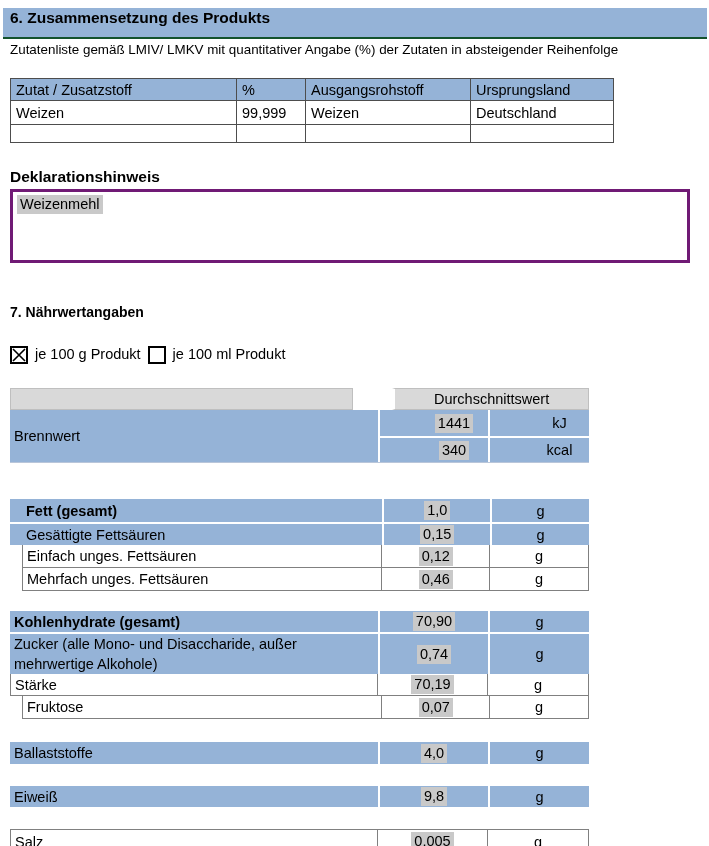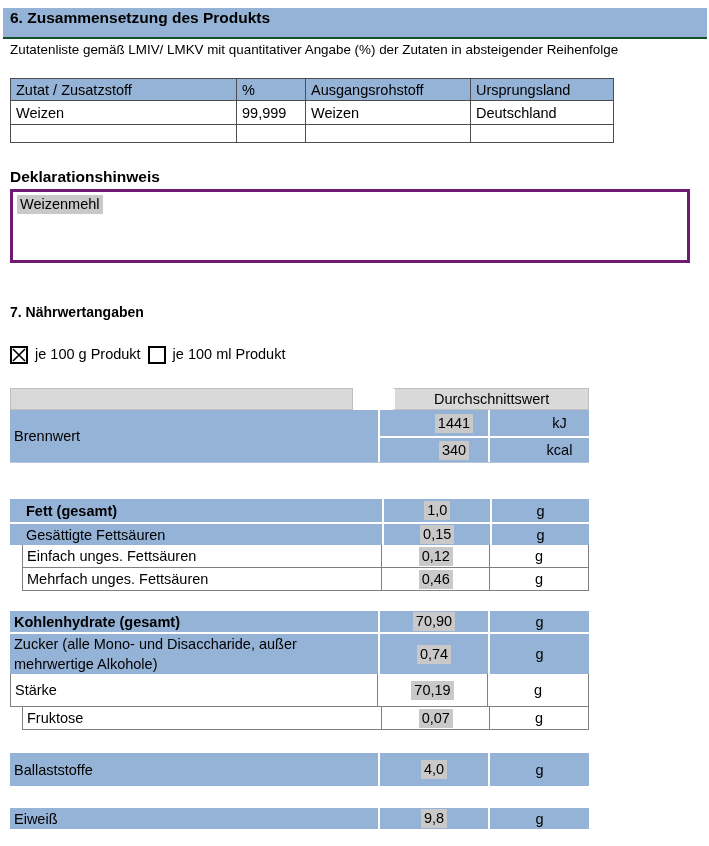--- a/index.html
+++ b/index.html
@@ -59,21 +59,21 @@
   .b-row>div{box-sizing:border-box;display:flex;align-items:center;justify-content:center;padding-left:40px;}
   .b-row .v{width:110px;border-left:2px solid #fff;}
   .b-row .u{width:101px;border-left:2px solid #fff;}
   .nrow.blue{background:#95B3D7;}
   .nrow.blue + .nrow.blue{border-top:2px solid #fff;}
   .nrow.blue .ncol-value,.nrow.blue .ncol-unit{border-left:2px solid #fff;}
   .nrow.bold .ncol-label{font-weight:bold;}
   .nrow.white .ncol-label{border:1px solid #808080;border-top:none;}
   .nrow.white .ncol-value,.nrow.white .ncol-unit{border:1px solid #808080;border-top:none;border-left:none;}
   .nrow.white.topline .ncol-label,.nrow.white.topline .ncol-value,.nrow.white.topline .ncol-unit{border-top:1px solid #808080;}
-  .nrow.h23{height:23px;padding-left:12px;} .nrow.h21{height:21px;} .nrow.h22{height:33px;text-align:center;} .nrow.h25{height:25px;}
+  .nrow.h23{height:23px;padding-left:12px;} .nrow.h21{height:21px;} .nrow.h22{height:22px;text-align:center;} .nrow.h25{height:25px;}
   .nrow.h42{height:42px;}
   .nrow.h42 .ncol-label{line-height:1.32;padding-top:1px;}
   .gap36{height:36px;} .gap20{height:20px;} .gap23{height:23px;} .gap22{height:22px;}
 </style>
 </head>
 <body>
 
 <div class="section-title-bar">6. Zusammensetzung des Produkts</div>
 <div class="subtitle">Zutatenliste gemäß LMIV/ LMKV mit quantitativer Angabe (%) der Zutaten in absteigender Reihenfolge</div>
 

